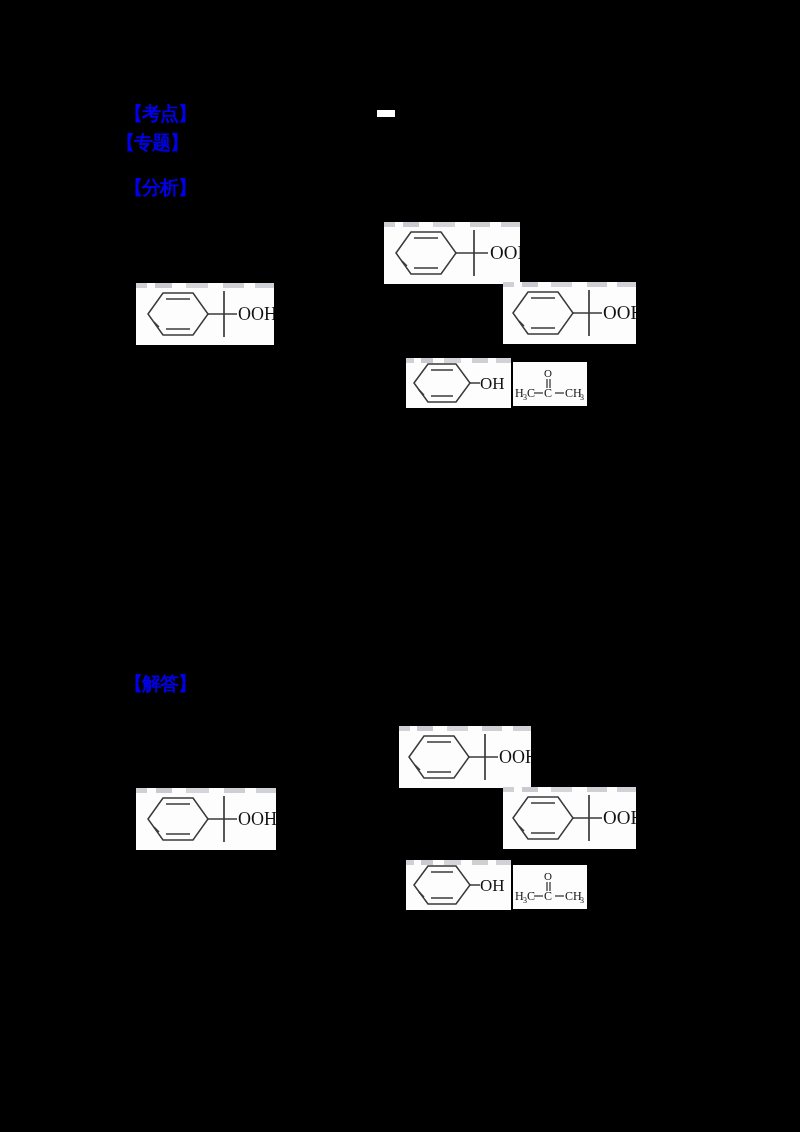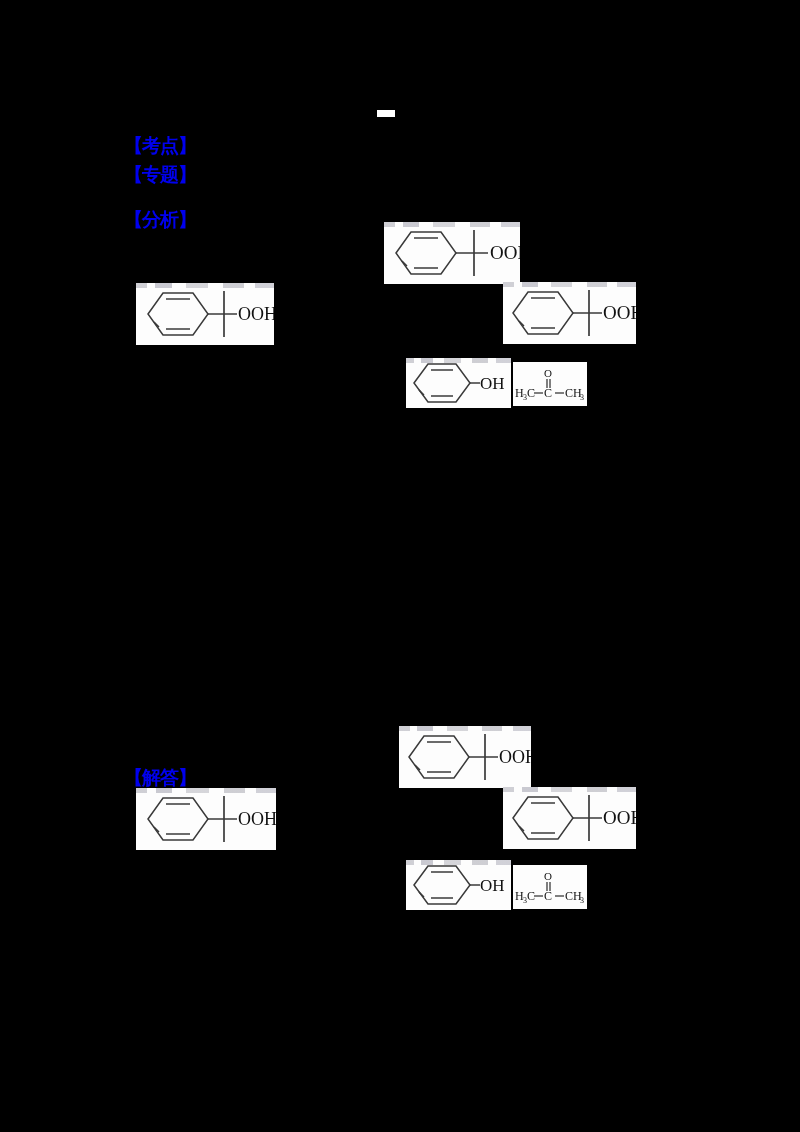--- a/index.html
+++ b/index.html
@@ -25,21 +25,20 @@
   
   .section-label {
     position: absolute;
     color: #0000ee;
     font-family: "DejaVu Sans", "Liberation Sans", sans-serif;
     font-weight: bold;
     font-size: 19px;
     letter-spacing: -1px;
     line-height: 1;
     white-space: nowrap;
-    margin-top: 32px;
   }
   
   .white-mark {
     position: absolute;
     background: #ffffff;
   }
   
   .struct-panel {
     position: absolute;
     background: #fdfdfd;
@@ -64,25 +63,25 @@
         rgba(155,155,170,0.45) 86% 100%);
   }
 </style>
 </head>
 <body>
 
 <div class="page">
 
   <div class="section-label" style="left:124px; top:104px;">【考点】</div>
 
-  <div class="section-label" style="left:124px; top:133px;">【专题】</div>
+  <div class="section-label" style="left:116px; top:133px;">【专题】</div>
 
   <div class="section-label" style="left:124px; top:178px;">【分析】</div>
 
-  <div class="section-label" style="left:124px; top:736px;">【解答】</div>
+  <div class="section-label" style="left:124px; top:674px;">【解答】</div>
 
   <div class="white-mark" style="left:377px; top:110px; width:18px; height:7px;"></div>
 
   <div class="struct-panel" style="left:384px; top:222px; width:136px; height:62px;">
     <div class="noise-band"></div>
     <svg width="136" height="62" viewBox="0 0 136 62">
       <g fill="none" stroke="#3a3a3a" stroke-width="1.5">
         <polygon points="12,31 27,10 57,10 72,31 57,52 27,52"></polygon>
         <line x1="30" y1="16" x2="54" y2="16"></line>
         <line x1="30" y1="46" x2="54" y2="46"></line>

